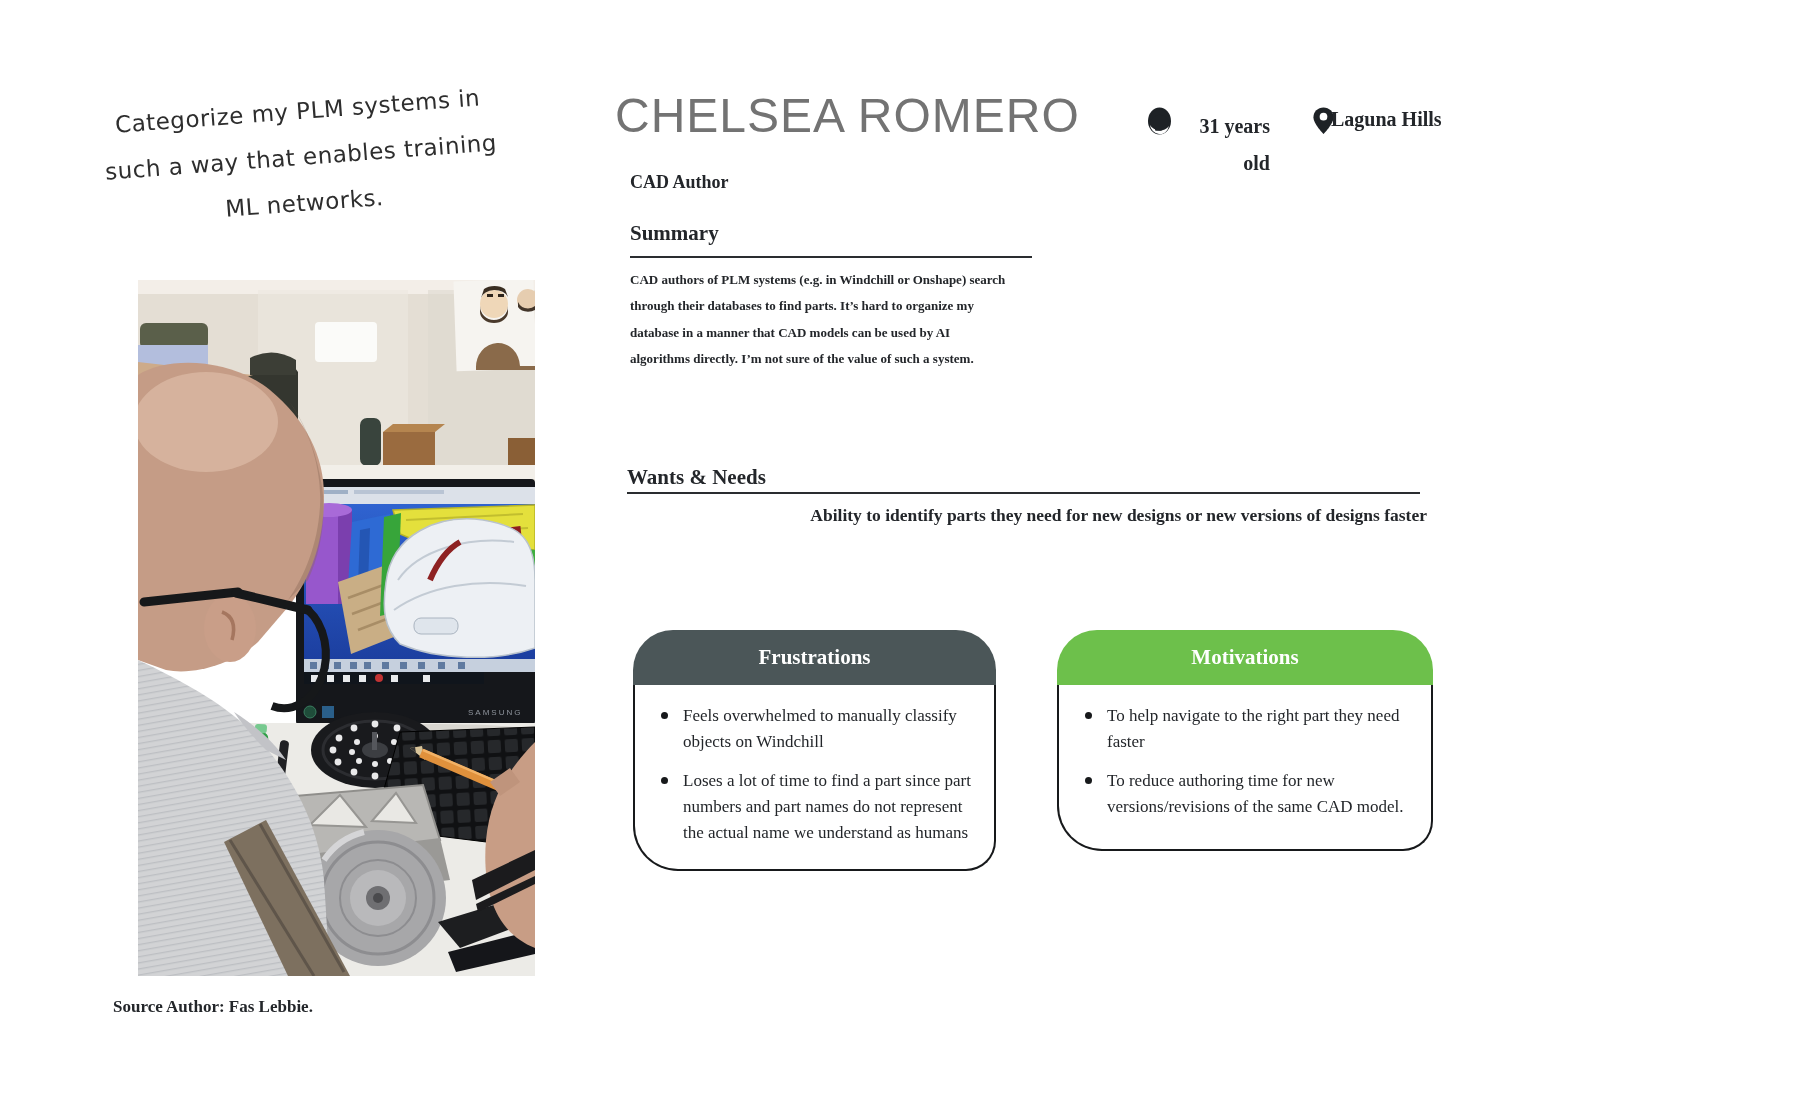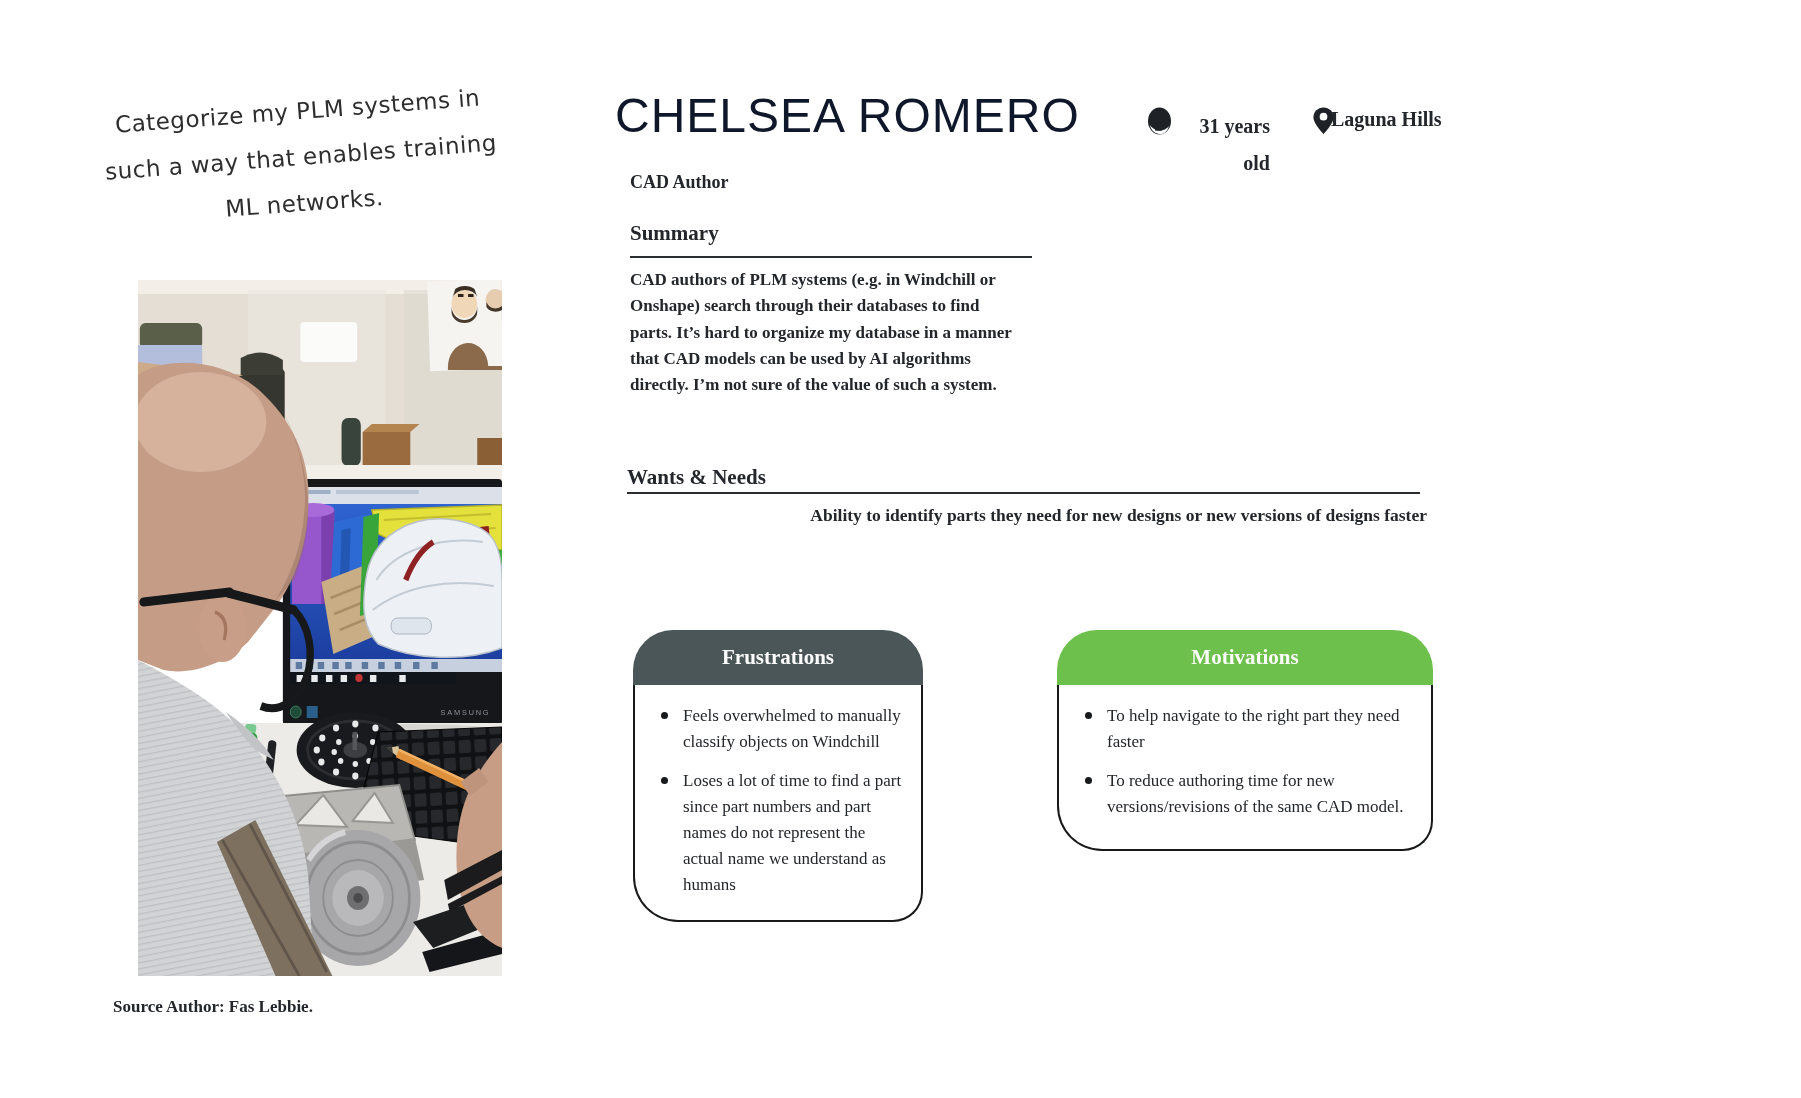--- a/index.html
+++ b/index.html
@@ -6,48 +6,48 @@
   .page{position:relative;width:1801px;height:1098px;background:#ffffff;overflow:hidden;
         font-family:"Liberation Serif","DejaVu Serif",serif;color:#23262a;}
   .abs{position:absolute;}
 
   
   .quote{left:95px;top:88px;width:412px;text-align:center;
          font-family:"DejaVu Sans",sans-serif;font-size:23px;line-height:46px;
          color:#2e2e2e;transform:rotate(-4.3deg);letter-spacing:.5px;}
 
   
-  .photo{left:138px;top:280px;width:364px;height:696px;}
+  .photo{left:138px;top:280px;width:397px;height:696px;}
   .photo svg{display:block;width:100%;height:100%;}
   .caption{left:113px;top:997px;font-size:17px;font-weight:bold;}
 
   
   .name{left:615px;top:88px;font-family:"Liberation Sans","DejaVu Sans",sans-serif;
-        font-size:48px;letter-spacing:1px;color:#0f172a;white-space:nowrap;}
+        font-size:48px;letter-spacing:1px;color:#737373;white-space:nowrap;}
   .role{left:630px;top:172px;font-size:18px;font-weight:bold;}
   .age-icon{left:1146px;top:106px;width:27px;height:31px;}
   .age{left:1184px;top:108px;width:86px;font-size:20px;font-weight:bold;
        text-align:right;line-height:37px;}
   .loc-icon{left:1312px;top:106px;width:23px;height:29px;}
   .location{left:1331px;top:108px;font-size:20px;font-weight:bold;white-space:nowrap;}
 
   
   .sec-title{font-size:21px;font-weight:bold;}
   .summary-title{left:630px;top:221px;}
   .rule{height:2px;background:#2a2d30;}
   .summary-rule{left:630px;top:256px;width:402px;height:1.6px;}
-  .summary-body{left:630px;top:267px;width:382px;font-size:17px;
+  .summary-body{left:630px;top:267px;width:382px;font-size:13px;
                 font-weight:bold;line-height:26.3px;}
   .wants-title{left:627px;top:465px;}
   .wants-rule{left:627px;top:492px;width:793px;}
   .wants-body{left:627px;top:505px;width:800px;font-size:17.5px;font-weight:bold;text-align:right;}
 
   
   .card{position:absolute;}
-  .card-frustrations{left:633px;top:630px;width:290px;}
+  .card-frustrations{left:633px;top:630px;width:363px;}
   .card-motivations{left:1057px;top:630px;width:376px;}
   .card-header{height:55px;line-height:55px;text-align:center;color:#ffffff;
                font-size:21px;font-weight:bold;border-radius:40px 40px 0 0;}
   .card-frustrations .card-header{background:#4b5658;}
   .card-motivations .card-header{background:#6dc04b;}
   .card-body{background:#ffffff;border:2px solid #17191b;border-top:none;
              border-radius:0 0 30px 45px;padding:18px 14px 18px 24px;}
   .card-frustrations .card-body{min-height:148px;}
   .card-motivations .card-body{min-height:128px;}
   ul.blist{list-style:none;margin:0;padding:0;}

